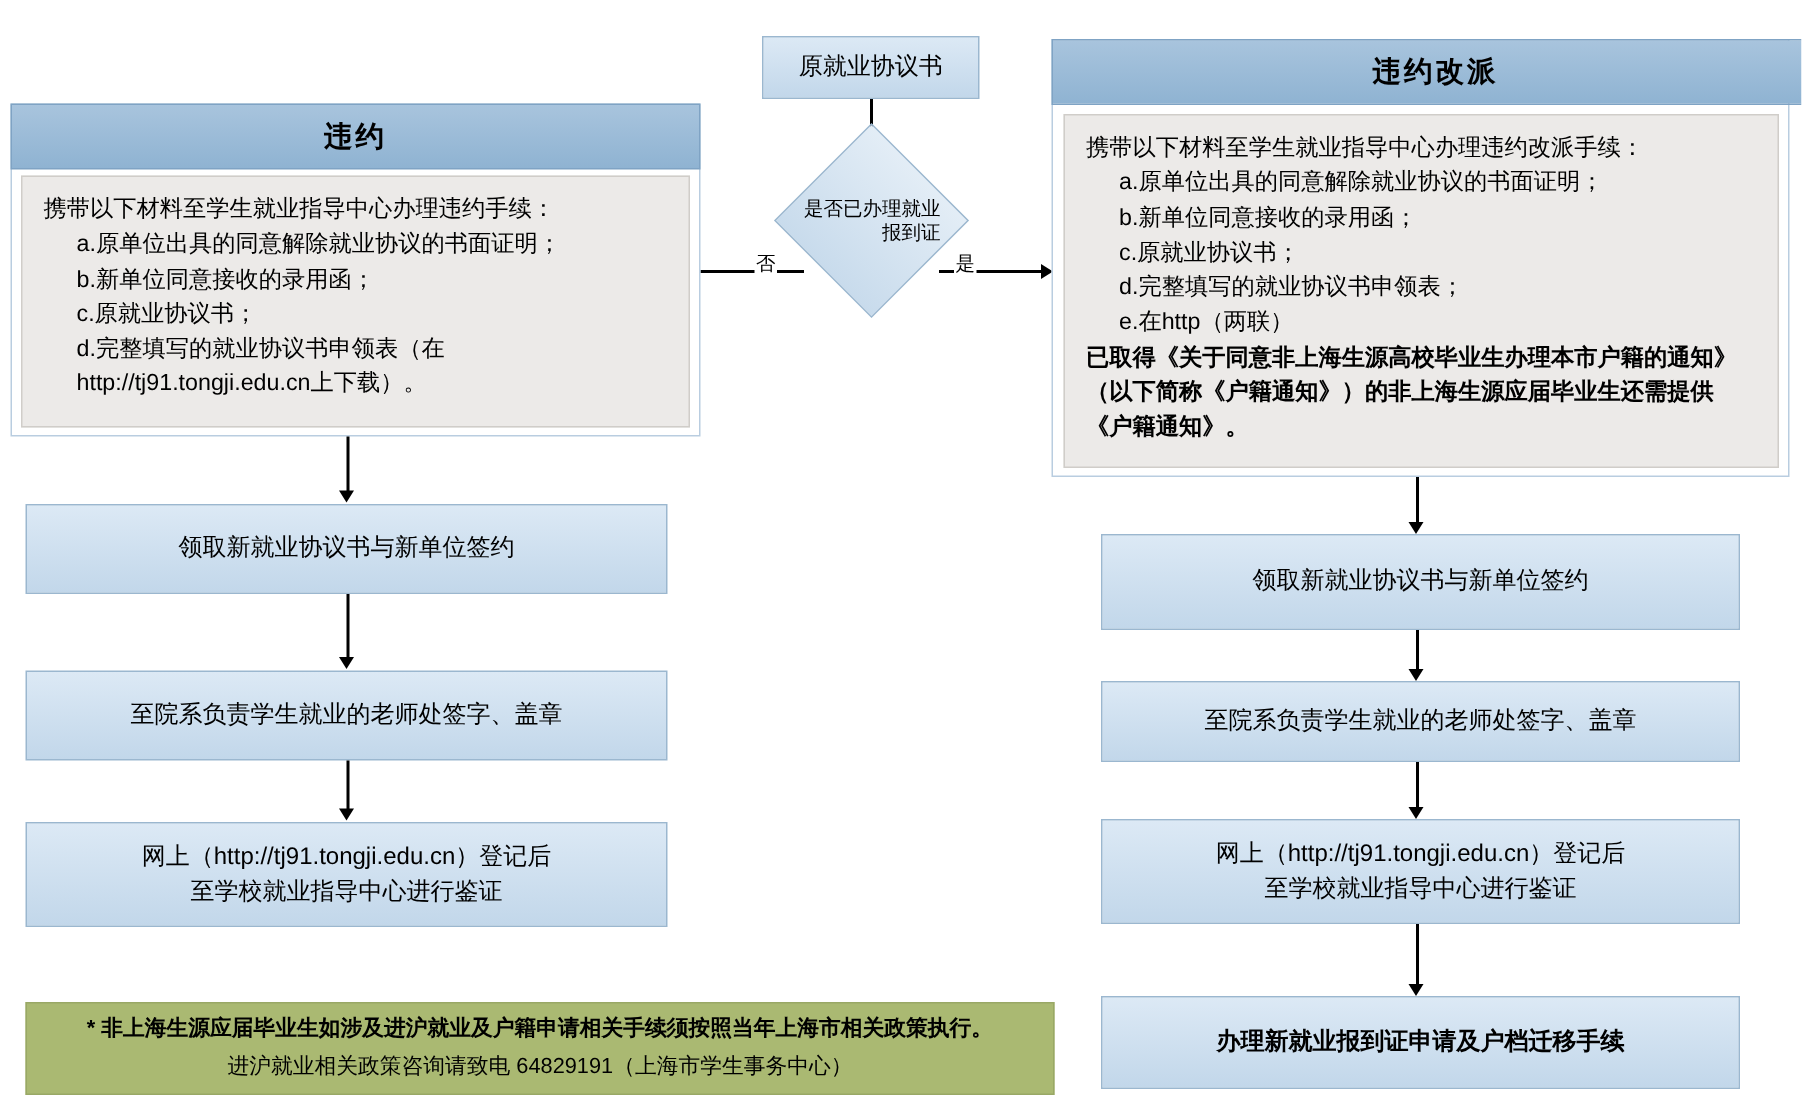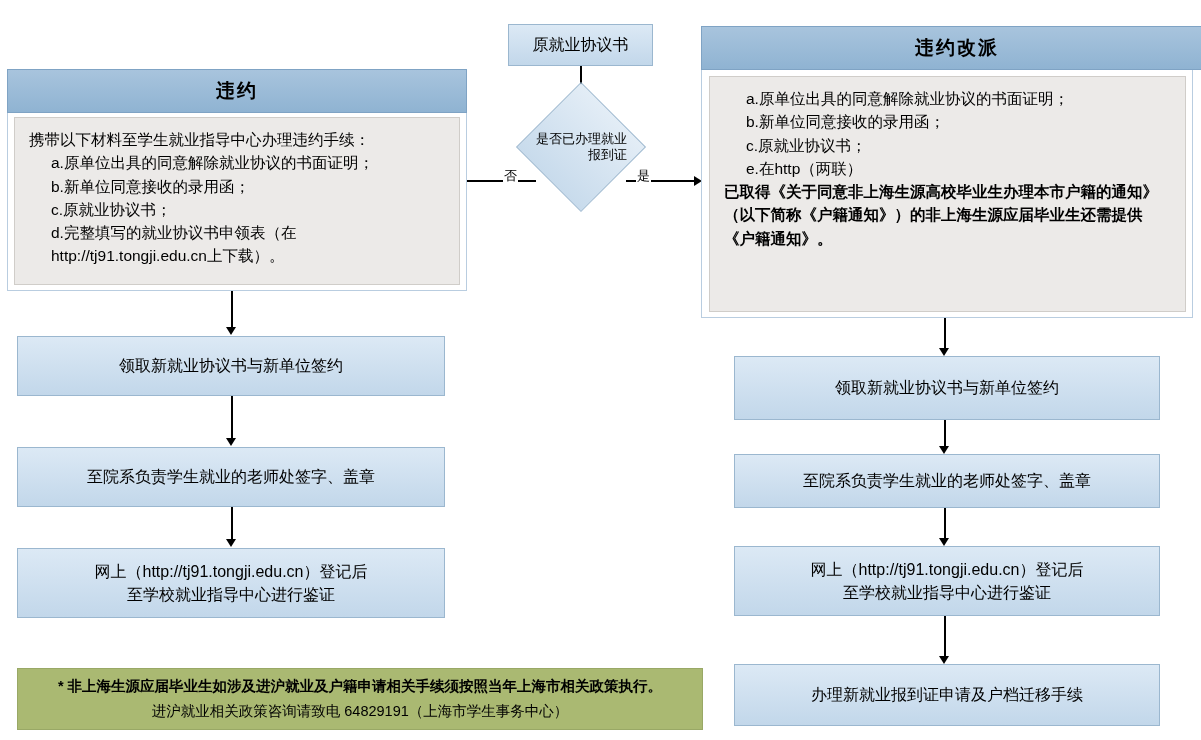--- a/index.html
+++ b/index.html
@@ -214,23 +214,25 @@
     <div class="l2">进沪就业相关政策咨询请致电 64829191（上海市学生事务中心）</div>
   </div>
 
   <div class="frame" style="left:701px; top:26px; width:492px; height:292px;"></div>
 
   <div class="node header-bar" style="left:701px; top:26px; width:512px; height:44px;">
     <span>违约改派</span>
   </div>
 
   <div class="node detail" style="left:709px; top:76px; width:477px; height:236px;">
+    <div>携带以下材料至学生就业指导中心办理违约改派手续：</div>
     <div class="ind">a.原单位出具的同意解除就业协议的书面证明；</div>
     <div class="ind">b.新单位同意接收的录用函；</div>
     <div class="ind">c.原就业协议书；</div>
+    <div class="ind">d.完整填写的就业协议书申领表；</div>
     <div class="ind">e.在http（两联）</div>
     <div class="bold">已取得《关于同意非上海生源高校毕业生办理本市户籍的通知》（以下简称《户籍通知》）的非上海生源应届毕业生还需提供《户籍通知》。</div>
   </div>
 
   <div class="vline" style="left:944px; top:318px; height:34px;"></div>
   <div class="arrow-down" style="left:939px; top:348px;"></div>
 
   <div class="node proc" style="left:734px; top:356px; width:426px; height:64px;">
     <span>领取新就业协议书与新单位签约</span>
   </div>
@@ -246,17 +248,17 @@
   <div class="arrow-down" style="left:939px; top:538px;"></div>
 
   <div class="node proc" style="left:734px; top:546px; width:426px; height:70px; white-space:pre-line;">
     <span>网上（http://tj91.tongji.edu.cn）登记后
 至学校就业指导中心进行鉴证</span>
   </div>
 
   <div class="vline" style="left:944px; top:616px; height:44px;"></div>
   <div class="arrow-down" style="left:939px; top:656px;"></div>
 
-  <div class="node proc" style="left:734px; top:664px; width:426px; height:62px;">
+  <div class="node proc" style="left:734px; top:664px; width:426px; height:62px;font-weight:bold;">
     <span>办理新就业报到证申请及户档迁移手续</span>
   </div>
 
 </div>
 
 </body></html>

